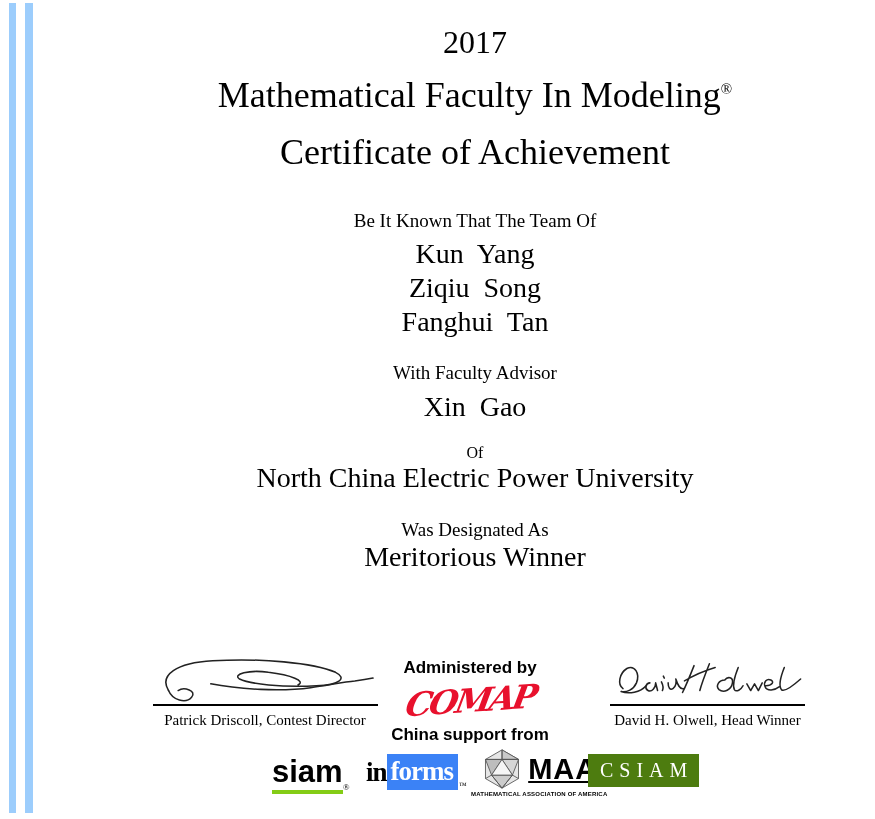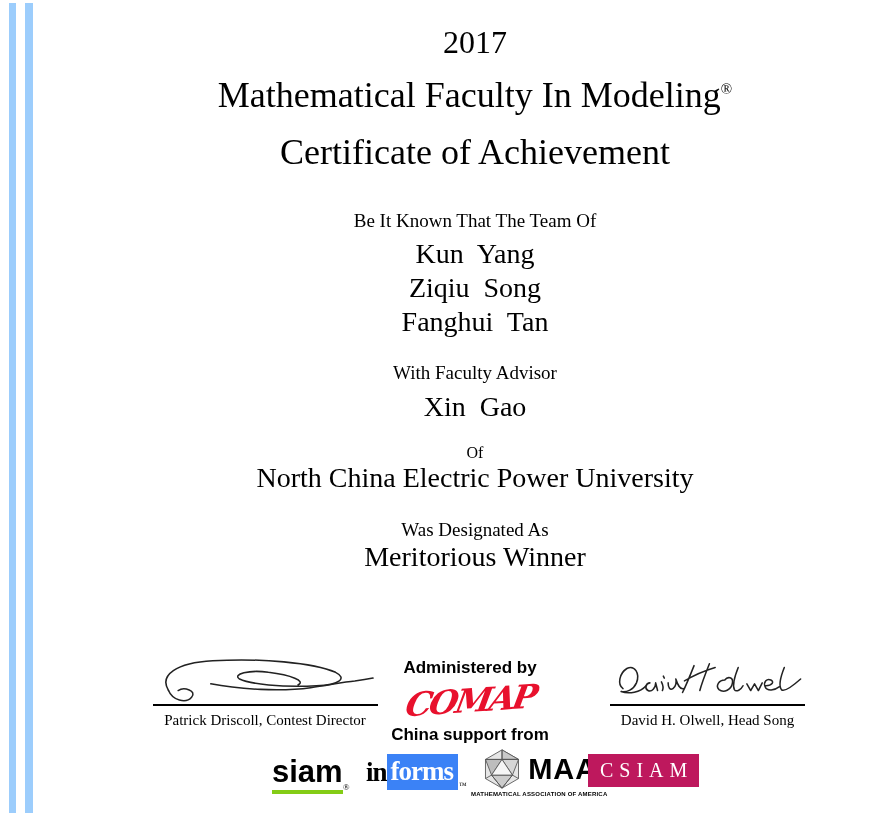--- a/index.html
+++ b/index.html
@@ -62,26 +62,26 @@
   #logo-informs { left: 366px; top: 754px; display: flex; align-items: center; }
   .informs-in, .informs-forms {
     font-family: Liberation Serif, serif; font-weight: 800;
     font-size: 27px; letter-spacing: -1px; line-height: 1;
   }
   .informs-forms { background: #3b82f6; color: #fff; padding: 4px 5px 5px 4px; }
   .informs-tm { font-size: 8px; align-self: flex-end; margin-left: 1px; }
   
   #logo-maa { left: 471px; top: 749px; display: flex; flex-direction: column; align-items: center; }
   .maa-top { display: flex; align-items: center; gap: 5px; }
-  .maa-text { font-family: "Liberation Sans", sans-serif; font-weight: 800; font-size: 29px; letter-spacing: 1px; }
+  .maa-text { font-family: "Liberation Sans", sans-serif; font-weight: 800; font-size: 29px; letter-spacing: 1px; text-decoration: underline; }
   .maa-caption { font-family: "Liberation Sans", sans-serif; font-weight: bold; font-size: 6px; letter-spacing: 0.2px; margin-top: 2px; white-space: nowrap; }
   
   #logo-csiam { left: 588px; top: 754px; }
   .csiam-box {
-    background: #be185d; color: #fff;
+    background: #4d7c0f; color: #fff;
     font-family: "Liberation Serif", serif; font-size: 20px;
     letter-spacing: 6px; padding: 6px 6px 7px 12px;
     display: inline-block; line-height: 1;
   }
 
   svg.sig { stroke: #222; stroke-width: 1.6; fill: none; stroke-linecap: round; stroke-linejoin: round; }
   svg.maa-icon line, svg.maa-icon polygon { stroke: #555; stroke-width: 1; }
 </style>
 </head>
 <body>
@@ -130,21 +130,21 @@
     <path d="M40,28 C36,28 34,34 38,36 C42,38 46,33 46,28 L48,36"></path>
     <path d="M52,27 C54,31 54,34 53,36 M54,21 L55,23"></path>
     <path d="M59,28 C59,33 61,36 64,34 C67,32 68,27 67,24 C69,30 71,35 75,34"></path>
     <path d="M86,10 C82,20 78,30 74,38 M76,26 C86,20 98,15 108,12 M102,8 C98,18 94,28 92,36"></path>
     <path d="M118,25 C112,25 108,31 112,35 C117,39 125,35 126,28 C127,22 121,21 118,25"></path>
     <path d="M132,12 C128,22 126,31 128,35 C130,38 135,35 137,31"></path>
     <path d="M141,29 L145,36 L149,29 L153,36 L157,28"></path>
     <path d="M161,31 C167,31 170,27 166,25 C162,23 158,27 160,32 C162,37 170,36 175,32"></path>
     <path d="M180,12 C176,22 174,31 177,35 C180,38 188,32 197,24"></path>
   </svg>
-  <div class="sig-caption">David H. Olwell, Head Song</div>
+  <div class="sig-caption">David H. Olwell, Head Winner</div>
 </div>
 
 <div class="logo-block" id="logo-siam">
   <span class="siam-text">siam</span><span class="siam-reg">®</span>
 </div>
 
 <div class="logo-block" id="logo-informs">
   <span class="informs-in">in</span>
   <span class="informs-forms">forms</span>
   <span class="informs-tm">™</span>

